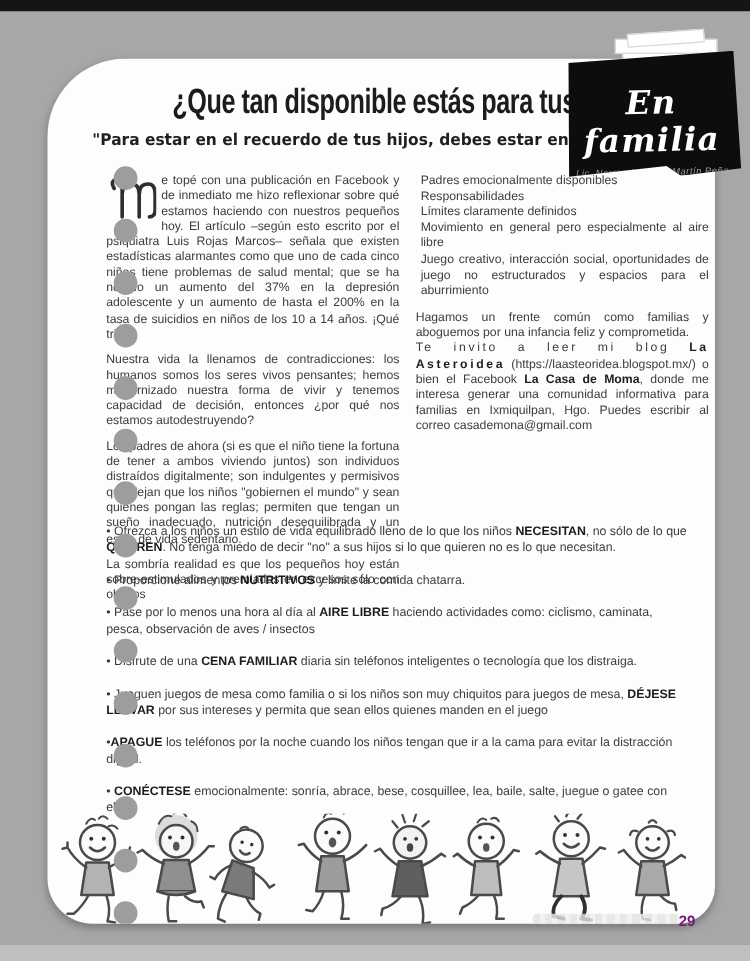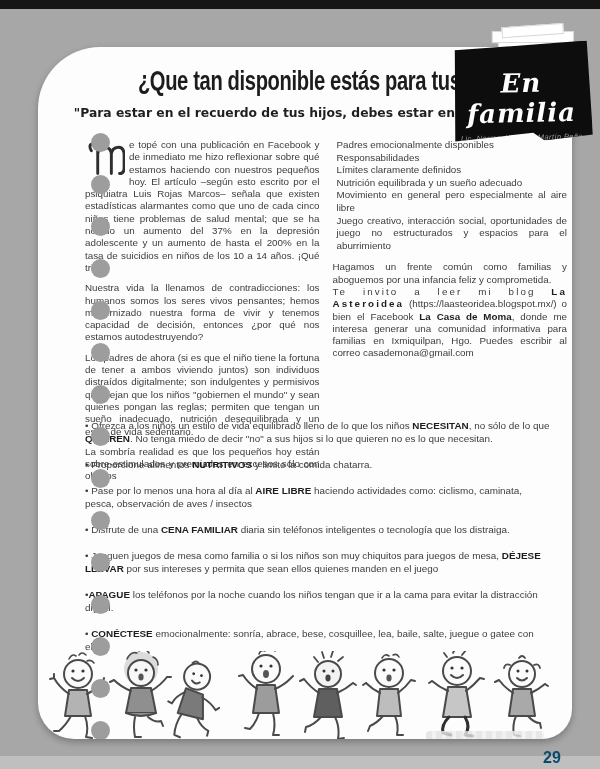--- a/index.html
+++ b/index.html
@@ -72,21 +72,21 @@
     font-size:9.9px;line-height:13px;color:#3c3c3c;text-align:left;
   }
   .bullets div{margin-bottom:13px;}
 
   .kids{position:absolute;left:10px;top:604px;width:514px;height:96px;}
   .watermark{
     position:absolute;left:388px;top:684px;width:118px;height:9px;border-radius:4px;
     background:repeating-linear-gradient(90deg,#e2e2e2 0 6px,#efefef 6px 10px);opacity:.8;
   }
   .page-number{
-    position:absolute;left:543px;top:730px;font-weight:bold;font-size:16px;color:#0c4a6e;margin-top:19px;
+    position:absolute;left:543px;top:730px;font-weight:bold;font-size:12px;color:#701a75;
   }
 </style>
 </head>
 <body>
 
 <div class="top-strip"></div>
 <div class="bottom-strip"></div>
 
 <div class="page">
 
@@ -105,21 +105,20 @@
       <p>Nuestra vida la llenamos de contradicciones: los humanos somos los seres vivos pensantes; hemos modernizado nuestra forma de vivir y tenemos capacidad de decisión, entonces ¿por qué nos estamos autodestruyendo?</p>
       <p>Los padres de ahora (si es que el niño tiene la fortuna de tener a ambos viviendo juntos) son individuos distraídos digitalmente; son indulgentes y permisivos que dejan que los niños "gobiernen el mundo" y sean quienes pongan las reglas; permiten que tengan un sueño inadecuado, nutrición desequilibrada y un estilo de vida sedentario.</p>
       <p>La sombría realidad es que los pequeños hoy están sobre-estimulados y premiados en excesos sólo con objetos</p>
     </div>
 
     <div class="col">
       <div class="plainlist">
         <div>Padres emocionalmente disponibles</div>
         <div>Responsabilidades</div>
         <div>Límites claramente definidos</div>
-        <div>Nutrición equilibrada y un sueño adecuado</div>
         <div>Movimiento en general pero especialmente al aire libre</div>
         <div>Juego creativo, interacción social, oportunidades de juego no estructurados y espacios para el aburrimiento</div>
       </div>
       <p class="no-gap">Hagamos un frente común como familias y aboguemos por una infancia feliz y comprometida.</p>
       <p class="no-gap"><span class="sp">Te invito a leer mi blog </span><span class="b sp">La Asteroidea</span><span> (https://laasteoridea.blogspot.mx/) o bien el Facebook </span><span class="b">La Casa de Moma</span><span>, donde me interesa generar una comunidad informativa para familias en Ixmiquilpan, Hgo. Puedes escribir al correo casademona@gmail.com</span></p>
     </div>
   </div>
 
   <div class="bullets">
     <div><span>• Ofrezca a los niños un estilo de vida equilibrado lleno de lo que los niños </span><span class="b">NECESITAN</span><span>, no sólo de lo que </span><span class="b">QUIEREN</span><span>. No tenga miedo de decir "no" a sus hijos si lo que quieren no es lo que necesitan.</span></div>

